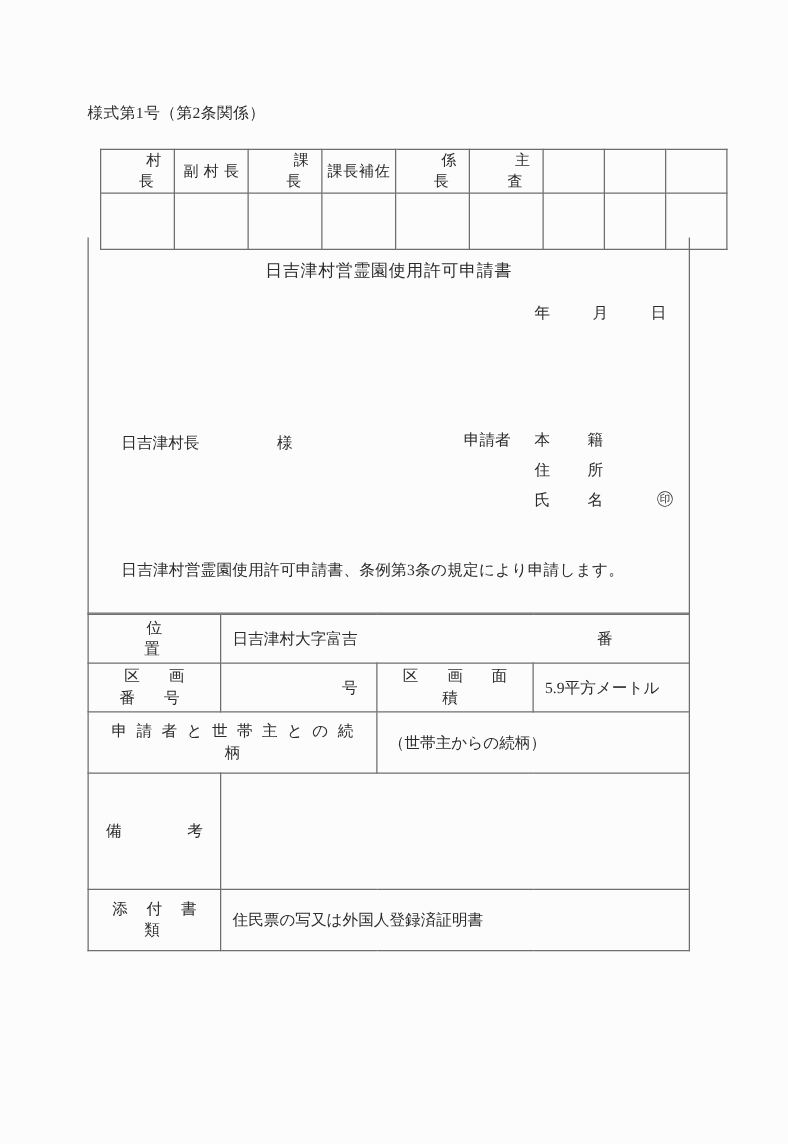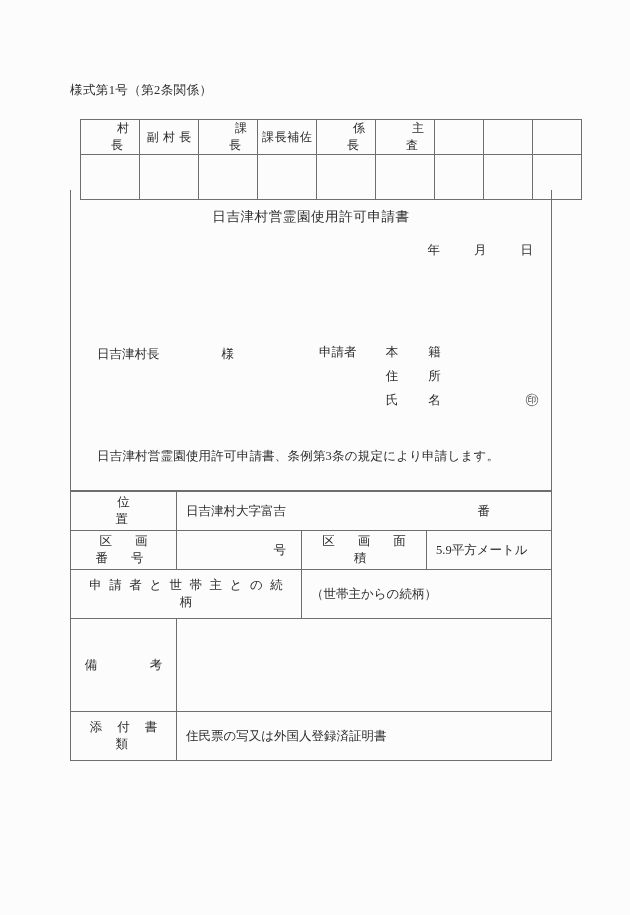--- a/index.html
+++ b/index.html
@@ -113,20 +113,21 @@
     left: 248px;
     top: 150px;
     font-size: 12.5px;
   }
   .applicant-row {
     height: 24px;
     line-height: 24px;
     white-space: nowrap;
     position: relative;
     width: 214px;
+    text-align: center;
   }
   .applicant-lead {
     display: inline-block;
     width: 58px;
   }
   .applicant-label {
     display: inline-block;
     letter-spacing: 0.7em;
     text-indent: 0.7em;
   }

